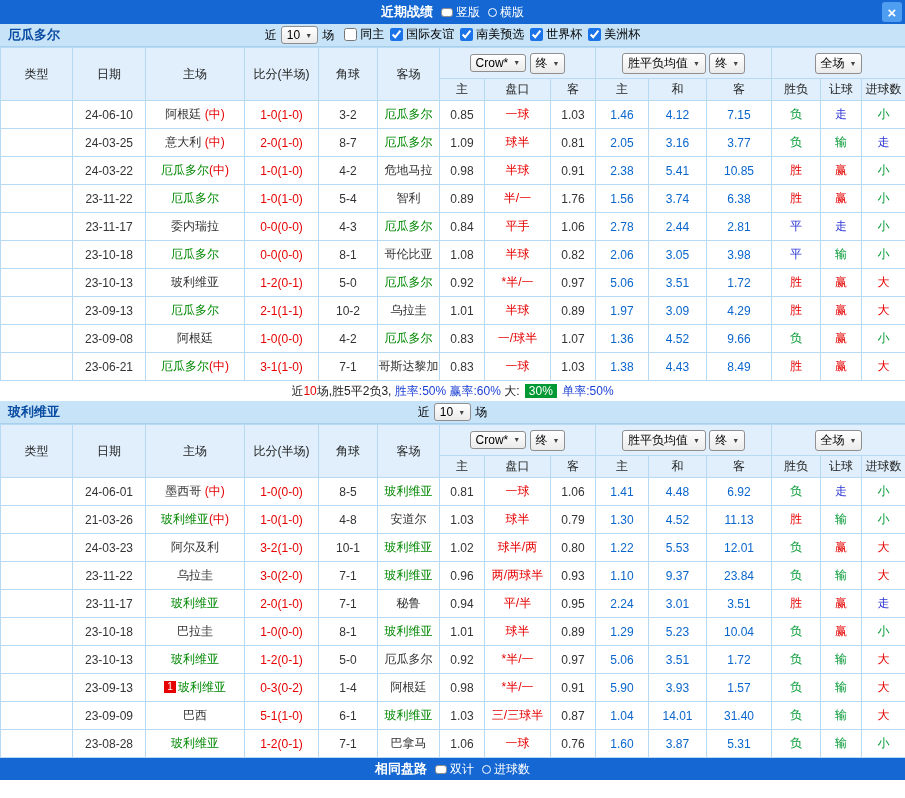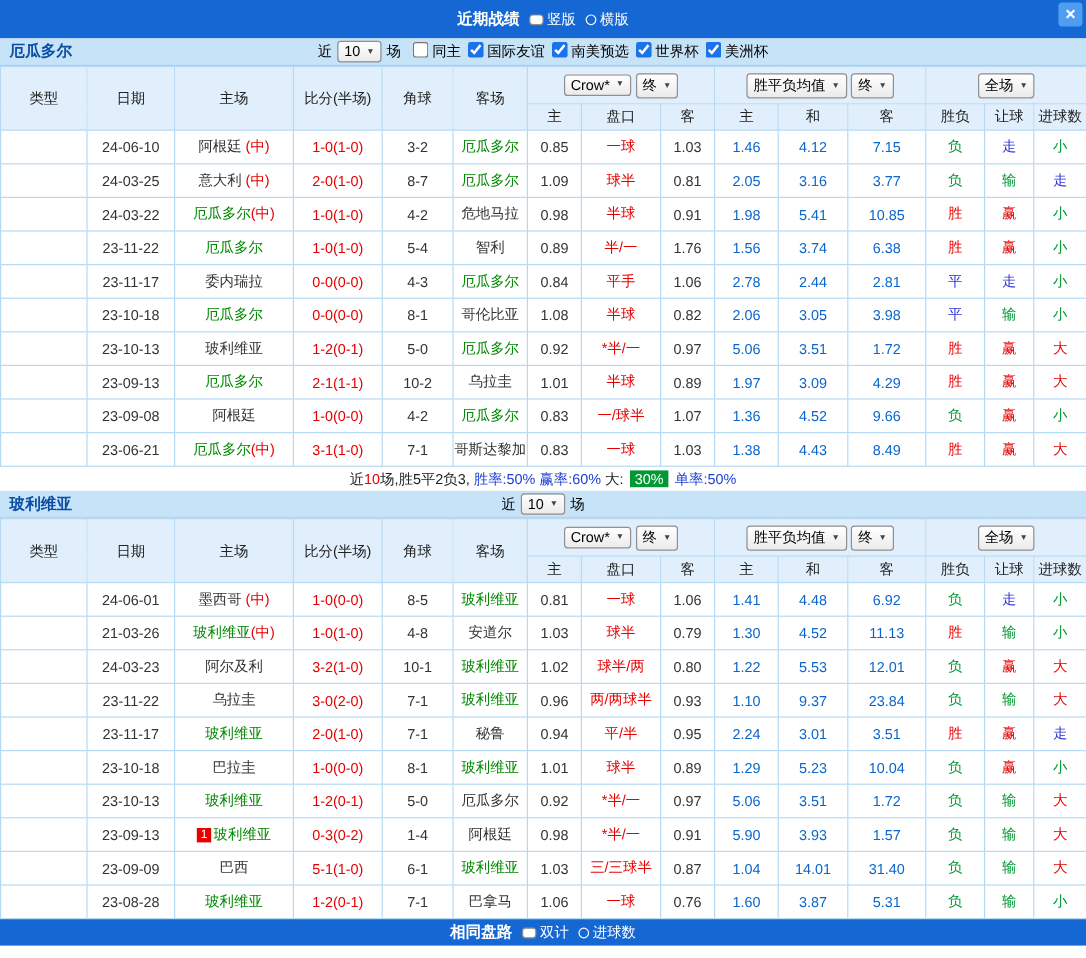--- a/index.html
+++ b/index.html
@@ -1,32 +1,32 @@
 <!DOCTYPE html>
 <html><head>
 <meta charset="utf-8">
 <style>
   html,body{margin:0;padding:0;background:#fff;}
   .app{width:905px;height:798px;overflow:hidden;position:relative;
        font-family:"Liberation Sans","DejaVu Sans",sans-serif;font-size:12px;color:#333;}
   
   .bar{background:#1568d3;color:#fff;display:flex;align-items:center;justify-content:center;position:relative;}
-  .bar.top{height:32px;}
+  .bar.top{height:24px;}
   .bar.bottom{height:22px;}
   .bar-title{font-weight:bold;font-size:13px;}
   .radio-opt{display:inline-flex;align-items:center;gap:3px;margin-left:8px;cursor:pointer;}
   .rdo{width:9px;height:9px;border:1px solid #fff;border-radius:50%;box-sizing:border-box;display:inline-block;}
   .rdo.sel{background:#fff;}
   .close{position:absolute;right:3px;top:2px;width:20px;height:20px;background:#4f9df0;color:#fff;
          display:flex;align-items:center;justify-content:center;border-radius:3px;font-size:15px;font-weight:bold;cursor:pointer;}
   
   .sec-head{height:22px;background:#c7e3f8;border-bottom:1px solid #a9cfee;display:flex;align-items:center;justify-content:center;position:relative;}
   .team-name{position:absolute;left:8px;color:#0a4da3;font-weight:bold;font-size:13px;}
   .filters{display:inline-flex;align-items:center;gap:4px;color:#000;}
-  .cb{display:inline-flex;align-items:flex-start;margin-left:6px;cursor:pointer;}
+  .cb{display:inline-flex;align-items:center;margin-left:6px;cursor:pointer;}
   .cb input{width:13px;height:13px;margin:0 3px 0 0;accent-color:#1a73e8;cursor:pointer;}
   
   .sel{display:inline-flex;align-items:center;gap:5px;border:1px solid #8f8f8f;border-radius:3px;
        background:linear-gradient(#ffffff,#ebebeb);padding:1px 5px;color:#000;cursor:pointer;white-space:nowrap;}
   .arr{font-size:7px;color:#444;}
   
   table.grid{border-collapse:collapse;table-layout:fixed;width:905px;}
   .grid th,.grid td{border:1px solid #b7daf4;text-align:center;font-size:12px;font-weight:normal;
                     overflow:hidden;white-space:nowrap;padding:0;}
   .grid thead th{background:#e0effb;color:#222;}
@@ -184,21 +184,21 @@
           <tr>
             <td class="type t-blue">国际友谊</td>
             <td>24-03-22</td>
             <td class="team"><span class="subj">厄瓜多尔</span><span class="mid">(中)</span></td>
             <td class="score">1-0(1-0)</td>
             <td>4-2</td>
             <td class="team"><span class="">危地马拉</span></td>
             <td>0.98</td>
             <td class="hcap">半球</td>
             <td>0.91</td>
-            <td class="avg">1.98</td>
+            <td class="avg">2.38</td>
             <td class="avg">5.41</td>
             <td class="avg">10.85</td>
             <td style="color:#e60000">胜</td>
             <td style="color:#e60000">赢</td>
             <td style="color:#009933">小</td>
           </tr>
           <tr>
             <td class="type t-orange">南美预选</td>
             <td>23-11-22</td>
             <td class="team"><span class="subj">厄瓜多尔</span></td>

